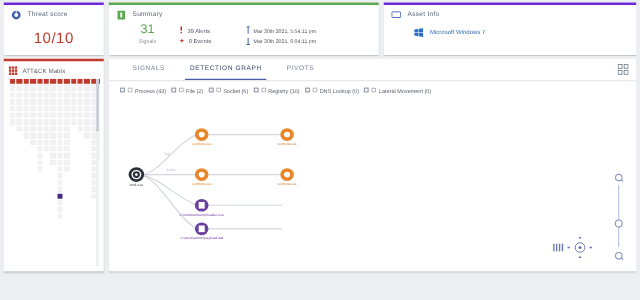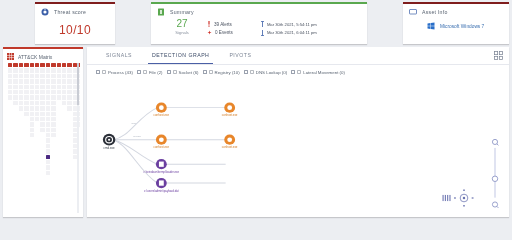--- a/index.html
+++ b/index.html
@@ -8,25 +8,24 @@
     background: #eceef2;
     font-family: "Liberation Sans", sans-serif;
     overflow: hidden;
   }
   .app { position: relative; width: 512px; height: 220px; }
 
   
   .cards { display: flex; gap: 4px; padding: 2px 3px 0 3px; height: 44px; }
   .card {
     background: #fff;
-    border-top: 2px solid #7f1d1d;
+    border-top: 2px solid #6d28d9;
     box-shadow: 0 1px 1px rgba(0,0,0,.16);
     padding: 4px 6px;
     position: relative;
-    margin-left: 32px;
   }
   .card-threat { width: 80px; }
   .card-summary { width: 216px; border-top-color: #5aa84f; }
   .card-asset { flex: 1; }
 
   .card-head { display: flex; align-items: center; gap: 5px; }
   .card-head .ttl {
     font-size: 5.2px; color: #5a6472; letter-spacing: .25px;
   }
   .ico {
@@ -143,21 +142,21 @@
         <span class="ico">
           <svg width="8" height="8" viewBox="0 0 16 16">
               <rect x="2" y="1" width="12" height="14" rx="1" fill="#5aa84f"></rect>
               <rect x="6.5" y="4" width="3" height="8" fill="#fff"></rect>
             </svg>
         </span>
         <span class="ttl">Summary</span>
       </div>
       <div class="sum-body">
         <div class="sig-col">
-          <div class="sig-num">27</div>
+          <div class="sig-num">31</div>
           <div class="sig-lbl">Signals</div>
         </div>
         <div class="ae-col">
           <div class="ae-row">
             <span class="ico" style="width:4px;height:6px">
               <svg width="4" height="6" viewBox="0 0 6 10">
                   <rect x="2" y="0" width="2" height="6" fill="#d0342c"></rect>
                   <rect x="2" y="7.5" width="2" height="2" fill="#d0342c"></rect>
                 </svg>
             </span>

